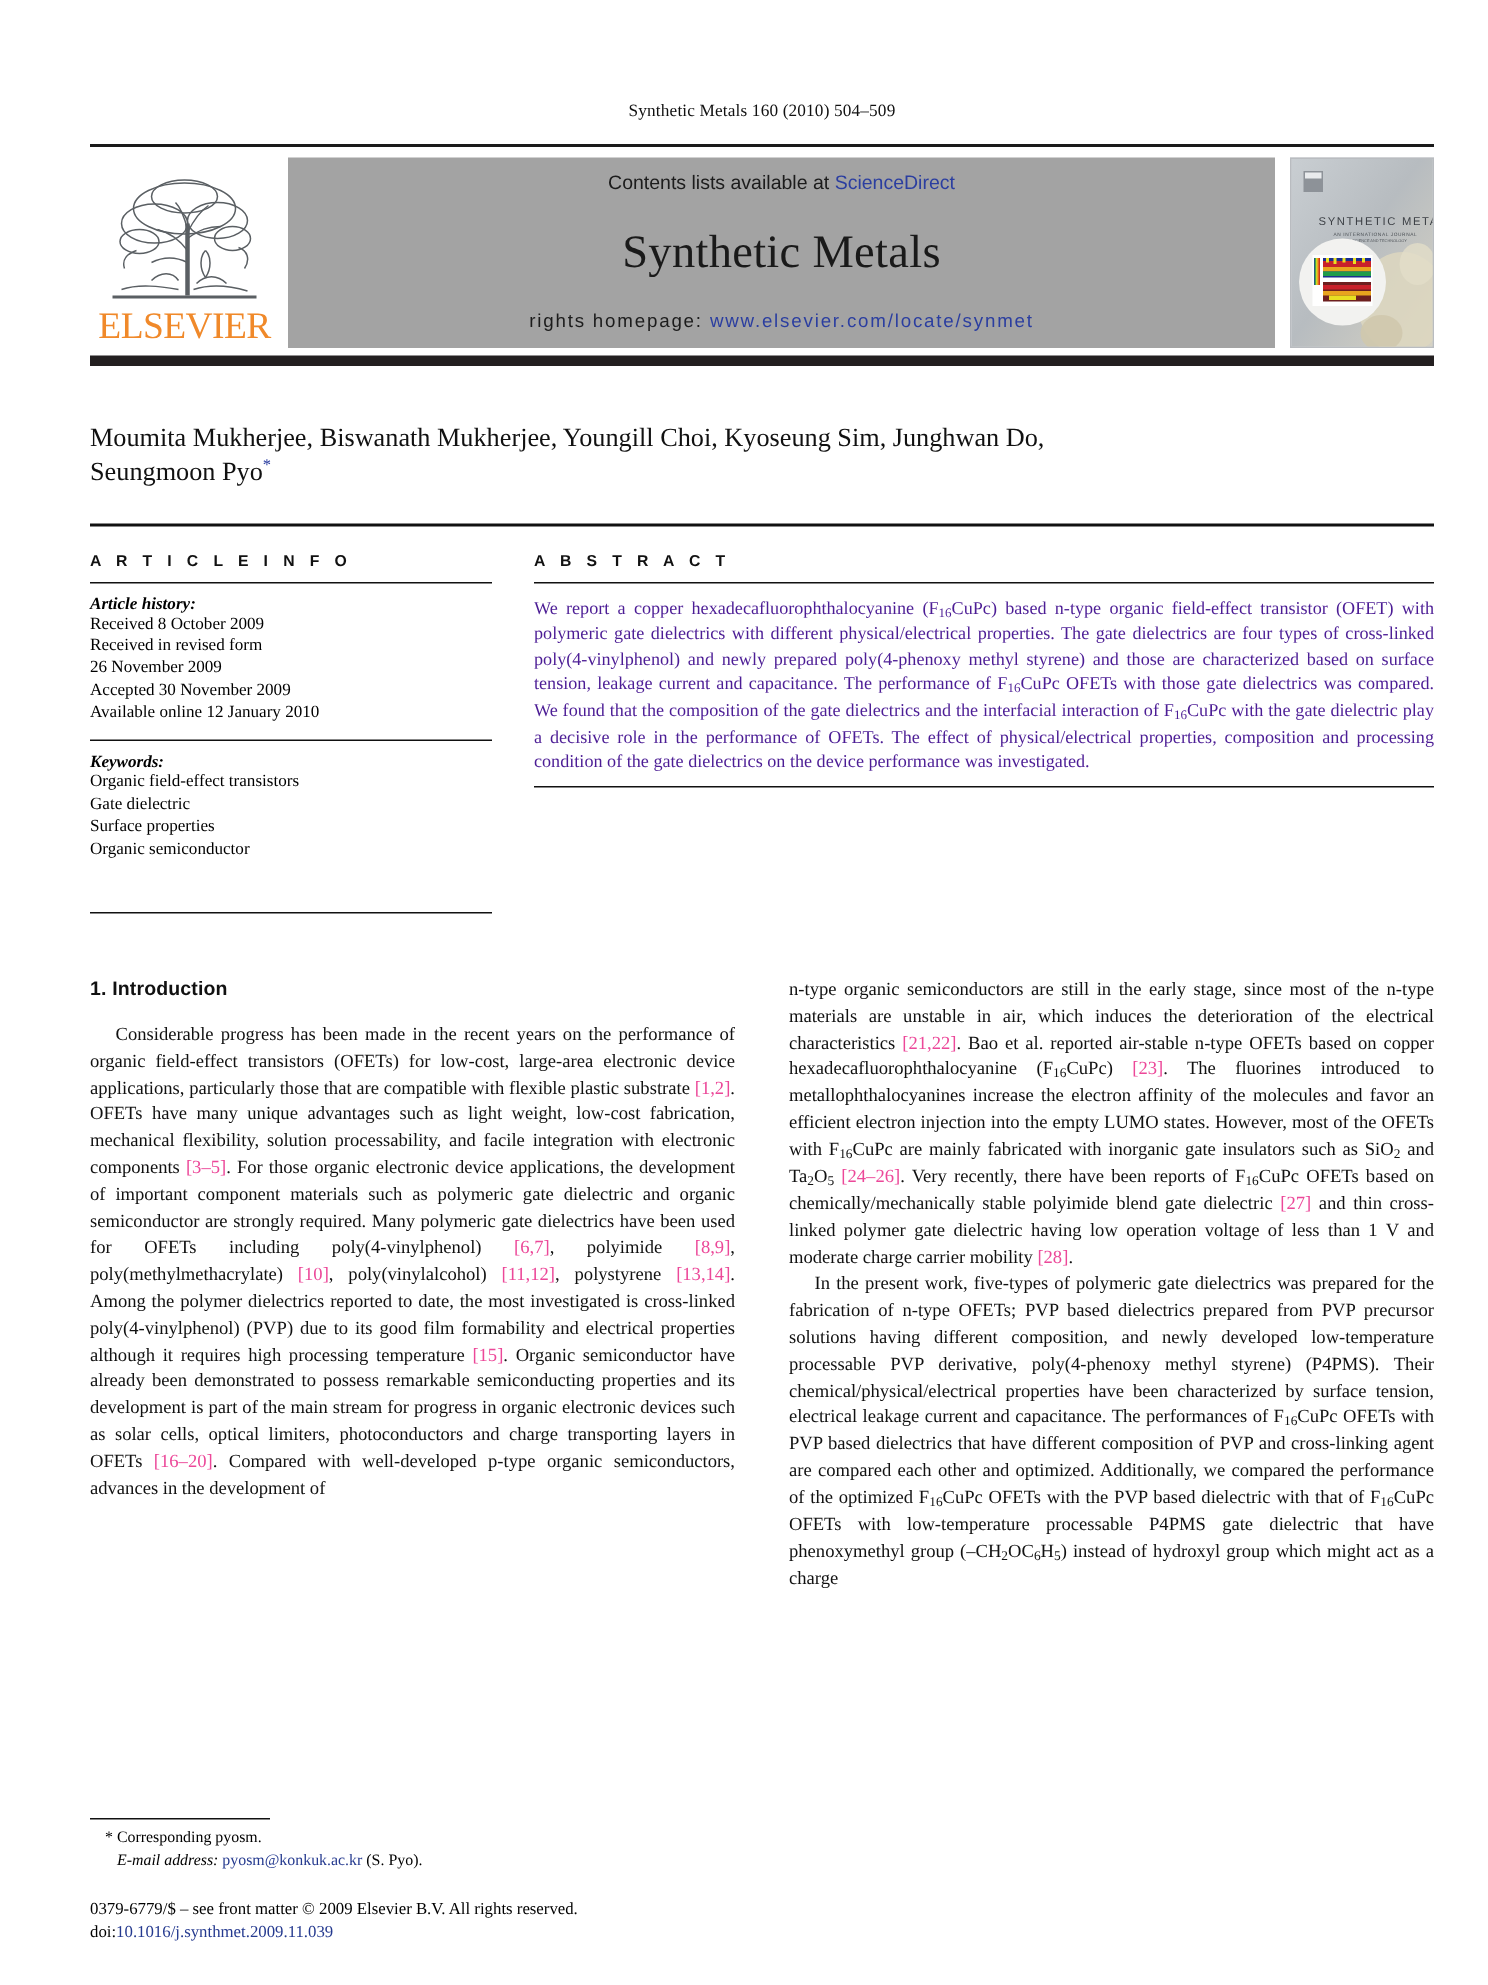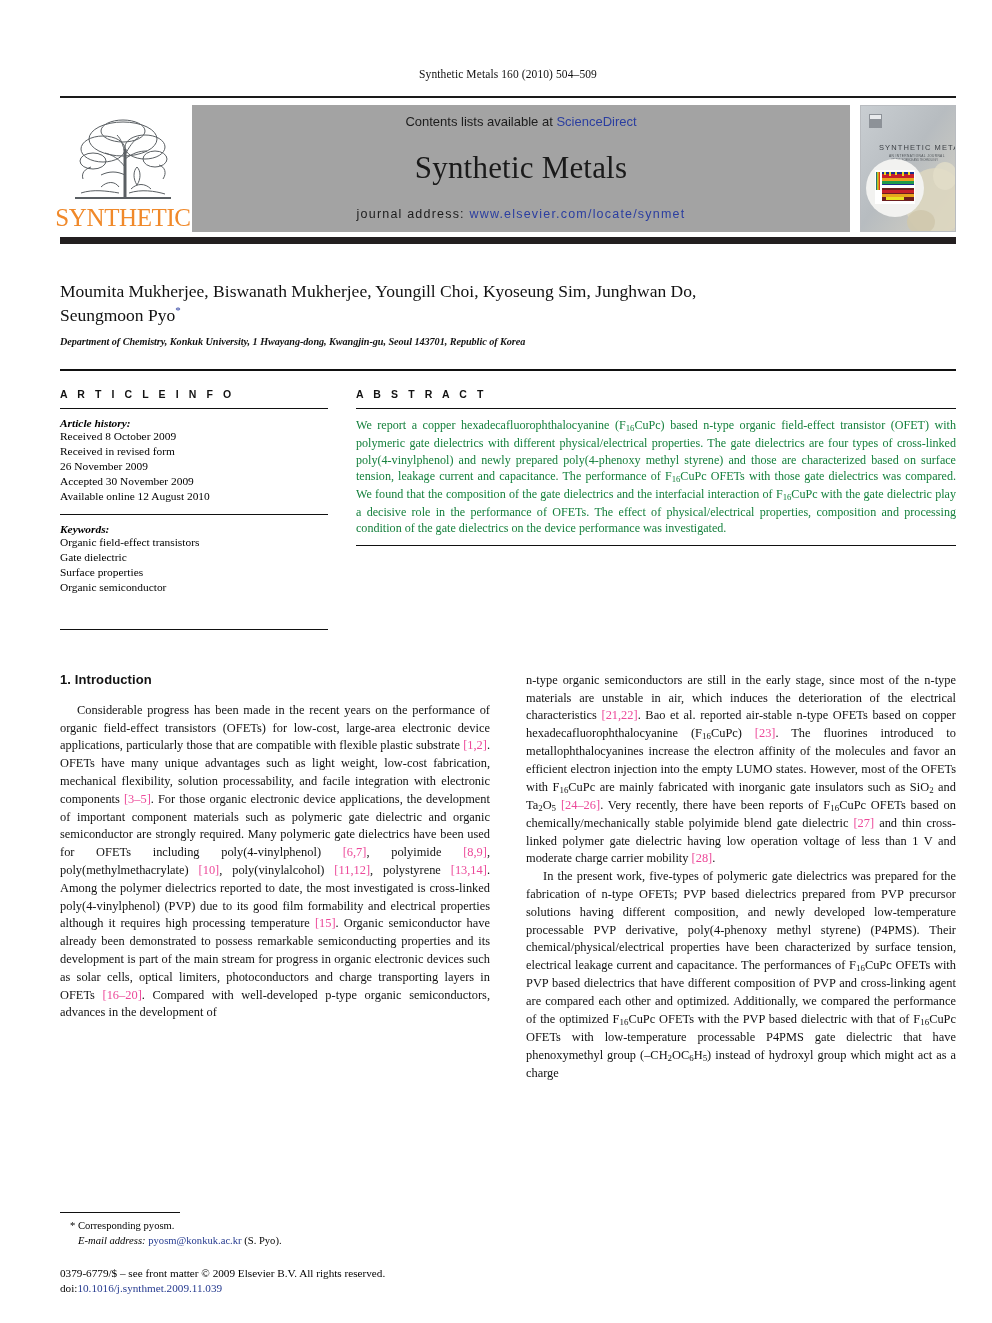--- a/index.html
+++ b/index.html
@@ -138,21 +138,21 @@
 
   .hist-label { font-style: italic; font-weight: bold; font-size: 11.4px; }
   .hist-line, .kw-line { font-size: 11.4px; line-height: 1.31; }
   .kw-block { margin-top: 10px; border-top: 1.2px solid #111; padding-top: 8px; }
   .kw-label { font-style: italic; font-weight: bold; font-size: 11.4px; }
 
   .abstract-body {
     font-size: 12.1px;
     line-height: 1.345;
     text-align: justify;
-    color: #15803d;
+    color: #4c1d95;
   }
   .copyright { text-align: right; margin-top: 9px; font-size: 12.1px; }
 
   .abs-bottom-rule { border-top: 1.2px solid #111; margin-top: 9px; }
   .info-bottom-rule { border-top: 1.2px solid #111; margin-top: 9px; }
 
   
   .body-cols {
     display: flex;
     margin-top: 42px;
@@ -227,31 +227,31 @@
             <path d="M34 78 C40 72 48 72 52 78"></path>
             <path d="M64 80 C70 74 78 74 84 80"></path>
             <path d="M70 58 C74 62 74 70 70 76"></path>
             <path d="M70 58 C66 62 66 70 70 76"></path>
           </g>
           <path d="M8 89 L104 89" stroke="#5a5f63" stroke-width="2"></path>
           <path d="M14 84 C26 80 40 82 52 84" stroke="#5a5f63" stroke-width="1" fill="none"></path>
           <path d="M62 84 C74 80 88 82 98 85" stroke="#5a5f63" stroke-width="1" fill="none"></path>
         </svg>
       </span>
-      <div class="elsevier-word">SYNTHETIC</div>
+      <div class="elsevier-word">ELSEVIER</div>
     </div>
 
     <div class="journal-band">
       <div class="contents-line">
         <span>Contents lists available at</span>
         <span class="sd">ScienceDirect</span>
       </div>
       <div class="journal-title">Synthetic Metals</div>
       <div class="homepage-line">
-        <span>journal address:</span>
+        <span>rights homepage:</span>
         <span class="url">www.elsevier.com/locate/synmet</span>
       </div>
     </div>
 
     <div class="cover-thumb">
       <svg class="cover-inner" width="96" height="134" viewBox="0 0 96 134" aria-hidden="true">
         <defs>
           <linearGradient id="bg" x1="0" y1="0" x2="1" y2="1">
             <stop offset="0" stop-color="#c9ced2"></stop>
             <stop offset="0.45" stop-color="#b7bcc0"></stop>
@@ -296,36 +296,35 @@
       </svg>
     </div>
   </div>
 
   <div class="masthead-rule"></div>
 
   <div class="title-block">
     <div class="authors">
       <span>Moumita Mukherjee, Biswanath Mukherjee, Youngill Choi, Kyoseung Sim, Junghwan Do, Seungmoon Pyo</span><sup>*</sup>
     </div>
-    <div class="affiliation">Department of Chemistry, Konkuk University, 1 Hwayang-dong, Kwangjin-gu, Seoul 143701, Republic of Korea</div>
   </div>
 
   <div class="info-rule"></div>
 
   <div class="info-grid">
 
     <div class="col-info">
       <div class="sec-head">A R T I C L E   I N F O</div>
       <div class="thin-rule">
         <div class="hist-label">Article history:</div>
         <div class="hist-line">Received 8 October 2009</div>
         <div class="hist-line">Received in revised form</div>
         <div class="hist-line">26 November 2009</div>
         <div class="hist-line">Accepted 30 November 2009</div>
-        <div class="hist-line">Available online 12 August 2010</div>
+        <div class="hist-line">Available online 12 January 2010</div>
       </div>
       <div class="kw-block">
         <div class="kw-label">Keywords:</div>
         <div class="kw-line">Organic field-effect transistors</div>
         <div class="kw-line">Gate dielectric</div>
         <div class="kw-line">Surface properties</div>
         <div class="kw-line">Organic semiconductor</div>
       </div>
       <div class="info-bottom-rule" style="margin-top:34px"></div>
     </div>

